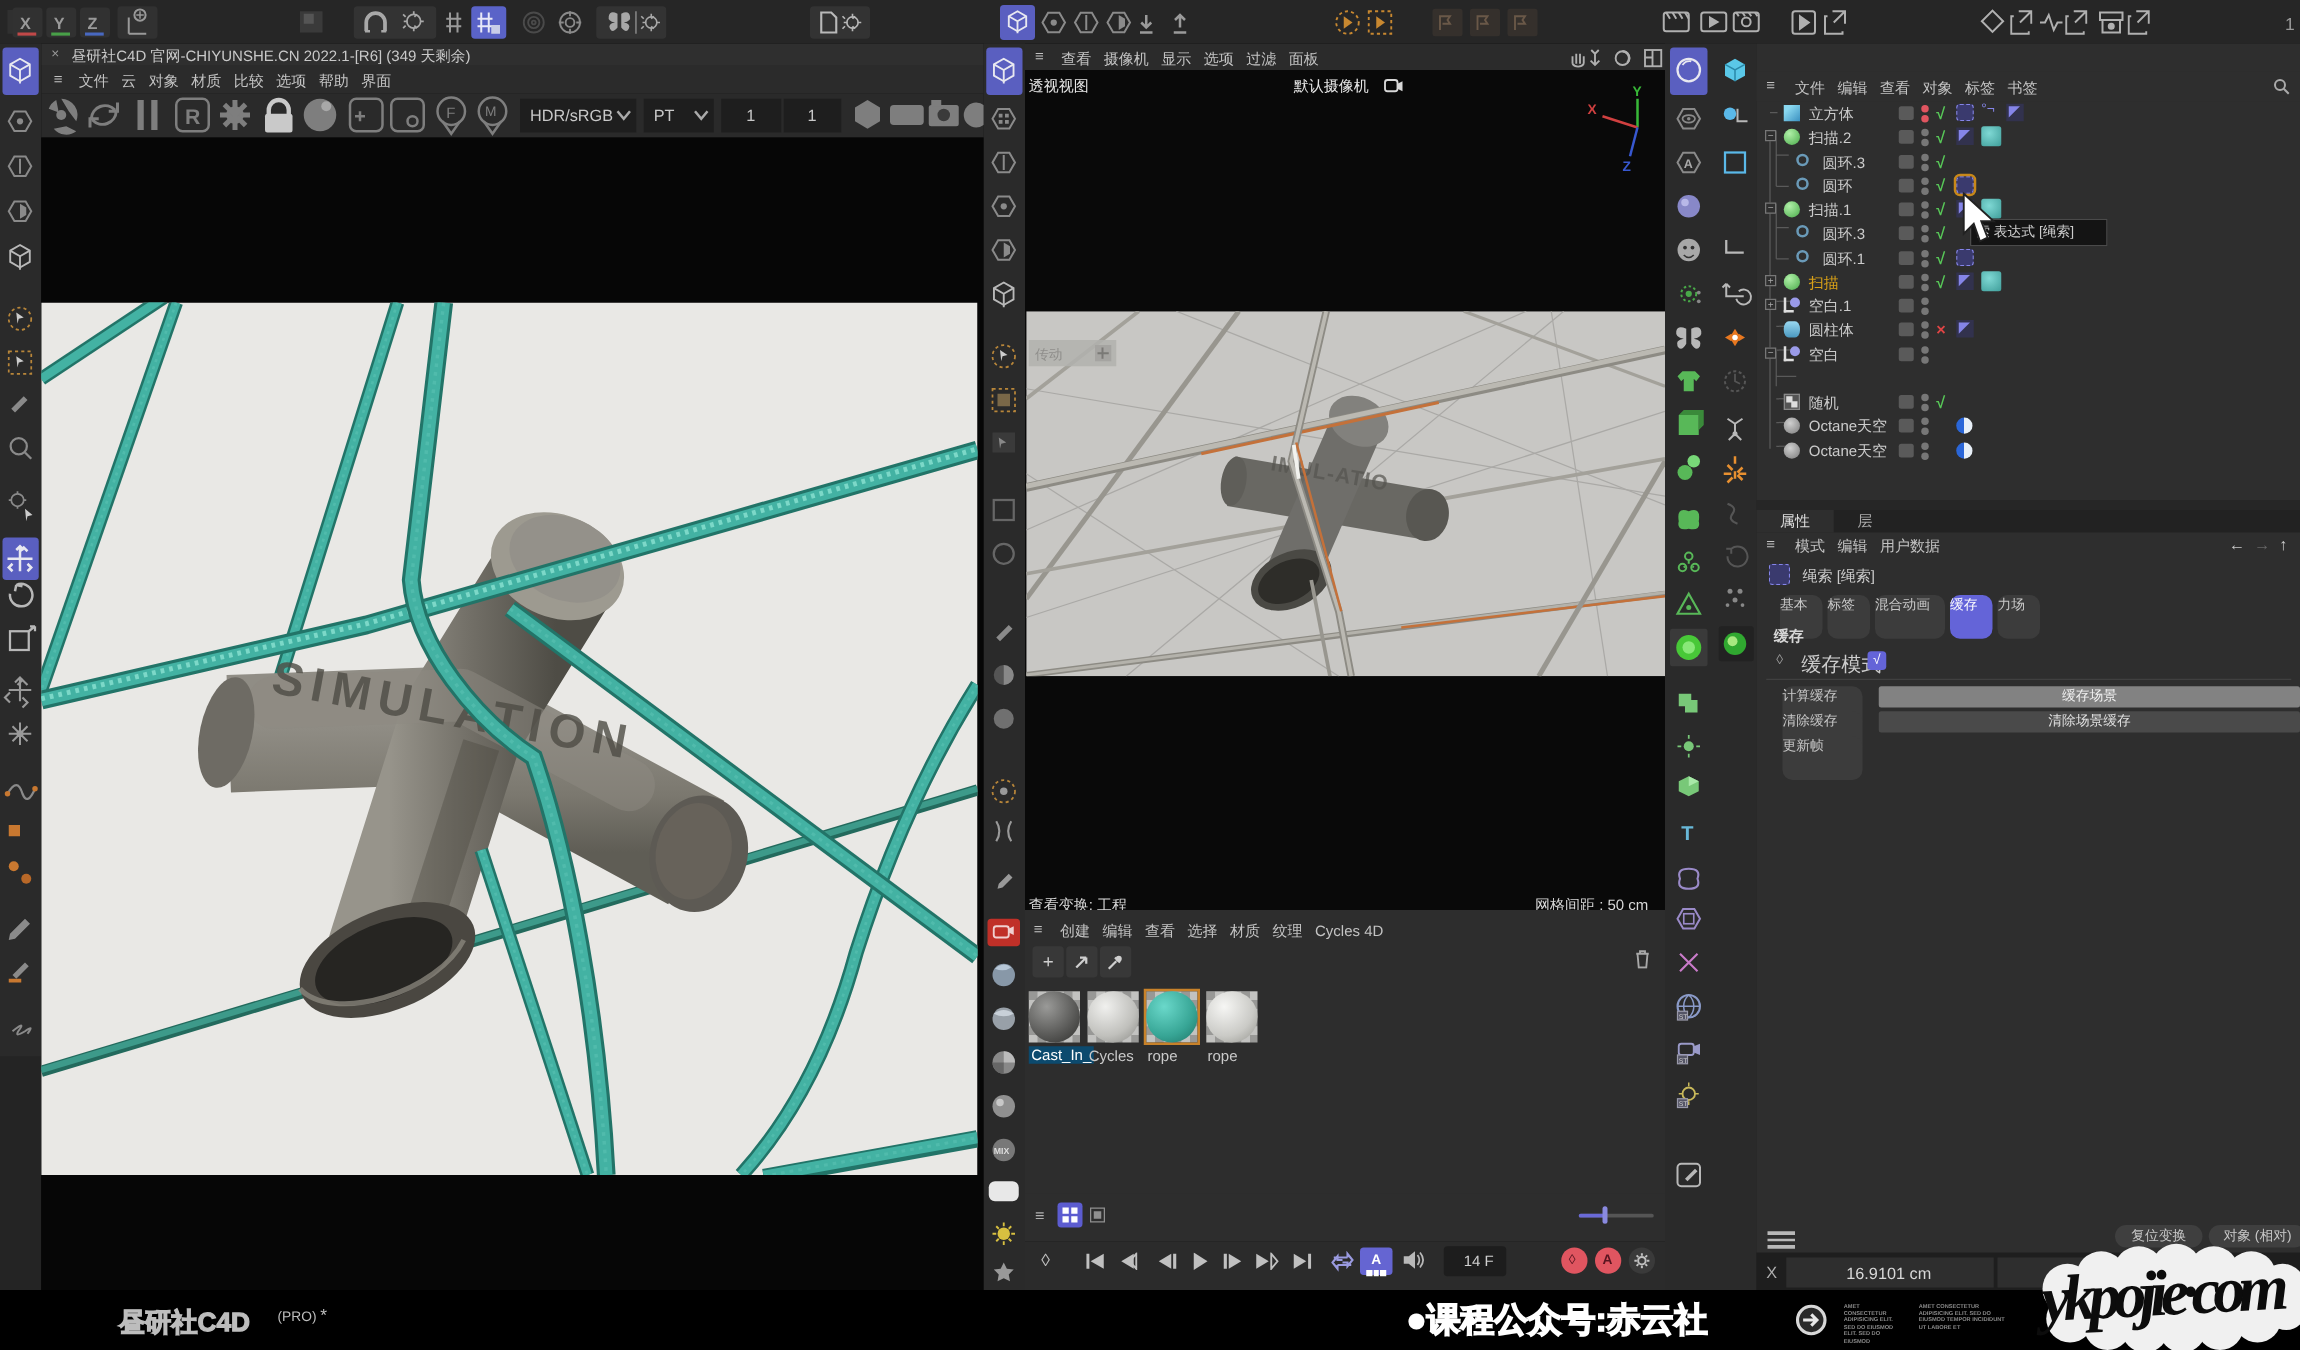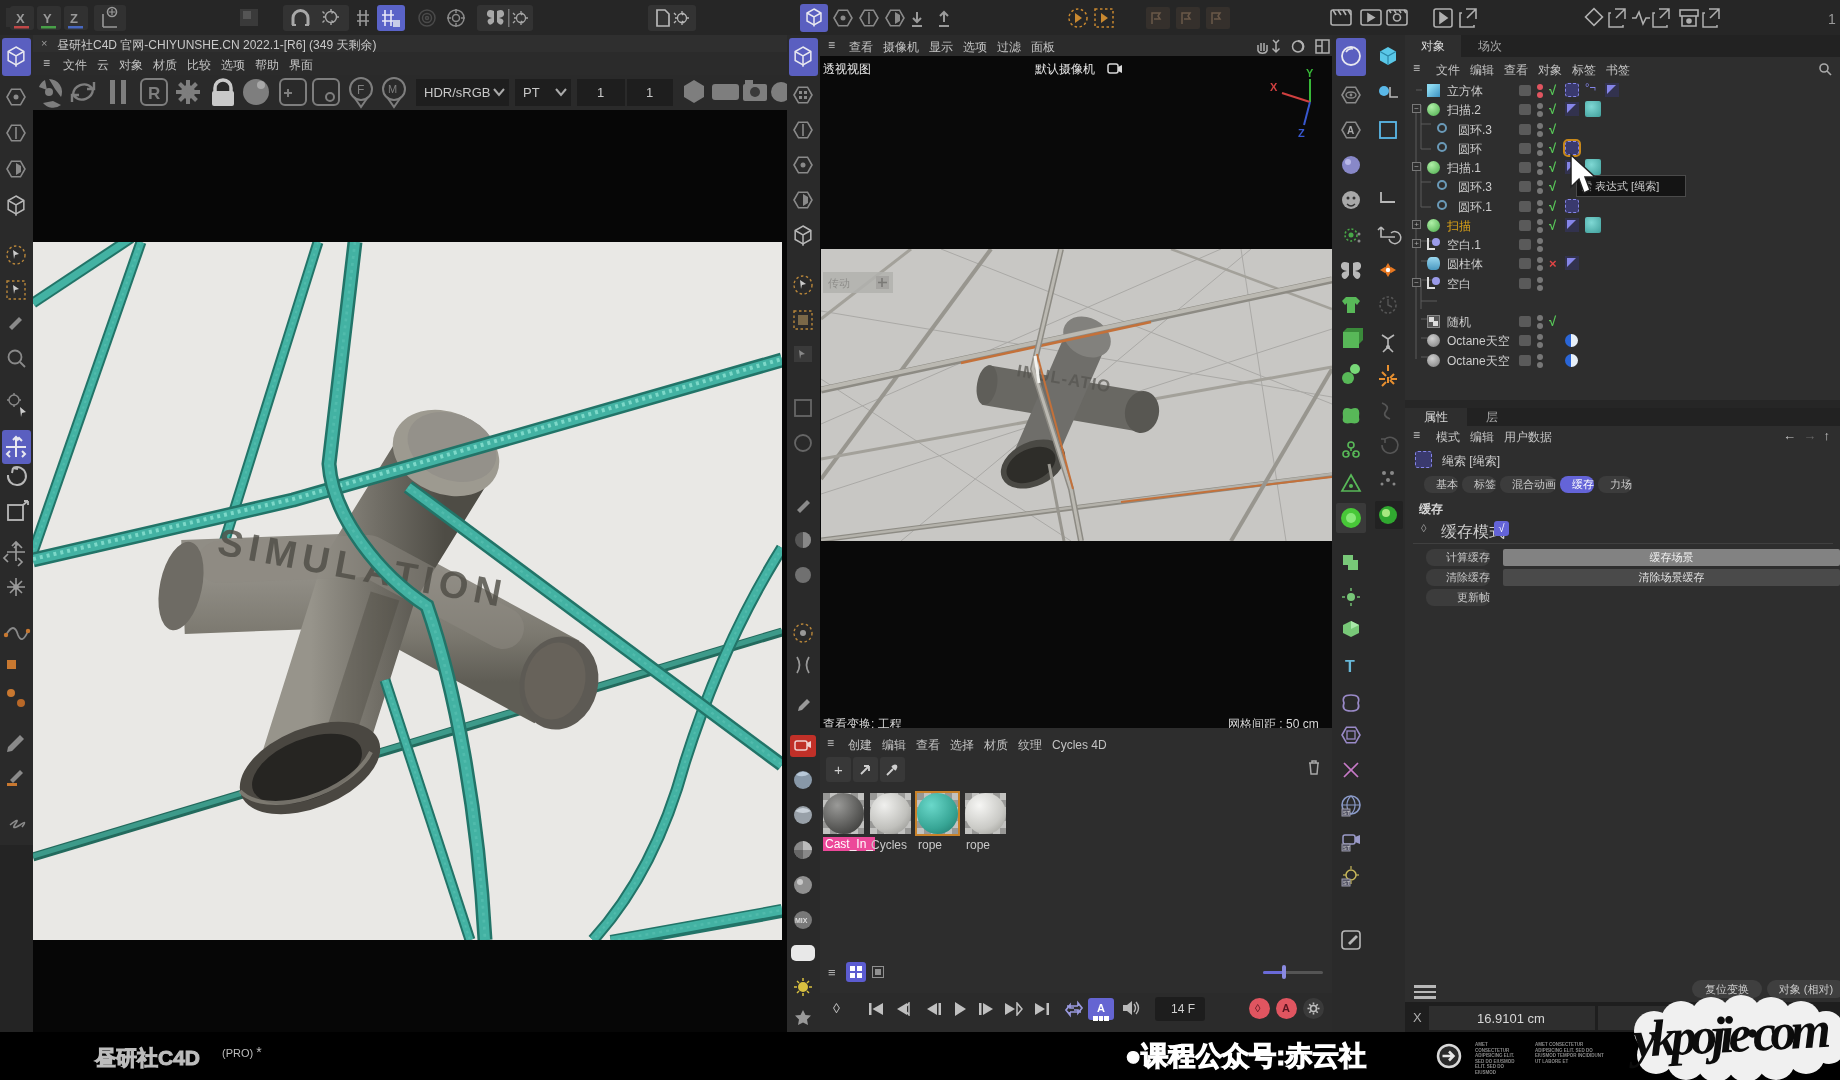--- a/index.html
+++ b/index.html
@@ -14,21 +14,21 @@
 .row{position:absolute;left:0;width:435px;height:19px}
 .rt{position:absolute;top:2px;font-size:12px;color:#cccccc;white-space:nowrap}
 .ic{position:absolute;width:13px;height:13px;top:3px}
 .dot{position:absolute;width:6px;height:6px;border-radius:50%;background:#777}
 .chk{position:absolute;top:2px;color:#58c858;font-size:13px;font-weight:bold}
 .pencil{position:absolute;top:4px;width:12px;height:11px;background:#5a5a5a;border-radius:2px}
 .tagchip{position:absolute;top:2px;width:14px;height:14px;background:#3a3a6e;border:1.5px dashed #8585e8;border-radius:3px}
 .tagcorner{position:absolute;top:2px;width:14px;height:14px;background:#32324e}
 .tagsphere{position:absolute;top:1px;width:16px;height:16px;border-radius:2px;background:radial-gradient(circle at 40% 35%,#7fd8d4,#3f9e9a)}
 .exp{position:absolute;top:4px;width:9px;height:9px;border:1px solid #777;color:#aaa;font-size:8px;line-height:8px;text-align:center;background:#2e2e2e}
-.attrbtn{position:absolute;height:17px;background:#3c3c3c;border-radius:8px;color:#c8c8c8;font-size:11px;text-align:right;line-height:17px}
+.attrbtn{position:absolute;height:35px;background:#3c3c3c;border-radius:8px;color:#c8c8c8;font-size:11px;text-align:left;line-height:17px}
 </style></head>
 <body>
 <div id="stage">
 
 <div class="abs" id="topbar" style="left:0;top:0;width:1840px;height:35px;background:#262626">
       <svg class="abs" style="left:0;top:0" width="1840" height="35" viewBox="0 0 1840 35">
         <rect x="6" y="8" width="20" height="19" fill="#303030"></rect>
         <rect x="10" y="6" width="24" height="24" rx="3" fill="#313131"></rect>
         <rect x="37" y="6" width="24" height="24" rx="3" fill="#313131"></rect>
         <rect x="64" y="6" width="24" height="24" rx="3" fill="#313131"></rect>
@@ -544,21 +544,21 @@
         </div>
     <div class="abs mat" style="left:50px;top:65px">
           <i class="msph" style="background:radial-gradient(circle at 35% 30%,#f0f0ee,#c0c0bc 60%,#888884)"></i>
         </div>
     <div class="abs mat" style="left:97px;top:65px;outline:2px solid #c8822a">
           <i class="msph" style="background:radial-gradient(circle at 35% 30%,#6ad8ca,#37a595 60%,#1d7265)"></i>
         </div>
     <div class="abs mat" style="left:145px;top:65px">
           <i class="msph" style="background:radial-gradient(circle at 35% 30%,#f6f6f4,#cacac6 60%,#92928c)"></i>
         </div>
-    <span class="abs" style="left:3px;top:109px;background:#ec4899;color:#fff;font-size:12px;padding:0 2px">Cast_In_</span>
+    <span class="abs" style="left:3px;top:109px;background:#0c4a6e;color:#fff;font-size:12px;padding:0 2px">Cast_In_</span>
     <span class="abs" style="left:51px;top:110px;color:#c9c9c9;font-size:12px">Cycles</span>
     <span class="abs" style="left:98px;top:110px;color:#c9c9c9;font-size:12px">rope</span>
     <span class="abs" style="left:146px;top:110px;color:#c9c9c9;font-size:12px">rope</span>
 
     <div class="abs" style="left:0;top:227px;width:512px;height:38px;background:#2d2d2d">
       <span class="abs" style="left:8px;top:10px;color:#b0b0b0;font-size:13px">≡</span>
       <div class="abs" style="left:26px;top:7px;width:20px;height:20px;background:#5c5cd0;border-radius:3px"></div>
       <div class="abs" style="left:30px;top:11px;width:12px;height:12px;display:grid;grid-template-columns:1fr 1fr;gap:1.5px">
             <i style="background:#fff"></i>
             <i style="background:#fff"></i>
@@ -737,24 +737,20 @@
           <circle cx="62" cy="449" r="1.5"></circle>
         </g>
         <rect x="43" y="466" width="28" height="28" rx="2" fill="#222"></rect>
         <circle cx="56" cy="480" r="9" fill="#30a830"></circle>
         <circle cx="54" cy="478" r="4" fill="#a8e880"></circle>
       </svg>
     </div>
 
 <div class="abs" id="rightpanel" style="left:1405px;top:35px;width:435px;height:997px;background:#2e2e2e;overflow:hidden">
 
-  <div class="abs" style="left:0;top:0;width:435px;height:22px;background:#222222">
-    <div class="abs" style="left:0;top:0;width:56px;height:22px;background:#2e2e2e;color:#dddddd;font-size:12px;text-align:center;line-height:22px">对象</div>
-    <div class="abs" style="left:56px;top:0;width:58px;height:22px;color:#aaaaaa;font-size:12px;text-align:center;line-height:22px">场次</div>
-  </div>
   <div class="abs" style="left:0;top:22px;width:435px;height:24px;background:#2e2e2e">
     <span class="abs menutxt" style="left:8px;top:4px">≡</span>
     <span class="abs menutxt" style="left:31px;top:5px">文件&nbsp;&nbsp;&nbsp;编辑&nbsp;&nbsp;&nbsp;查看&nbsp;&nbsp;&nbsp;对象&nbsp;&nbsp;&nbsp;标签&nbsp;&nbsp;&nbsp;书签</span>
     <svg class="abs" style="right:8px;top:5px" width="14" height="14" viewBox="0 0 14 14">
           <circle cx="6" cy="6" r="4" fill="none" stroke="#aaa" stroke-width="1.6"></circle>
           <line x1="9" y1="9" x2="13" y2="13" stroke="#aaa" stroke-width="1.6"></line>
         </svg>
   </div>
 
   <div class="abs" id="tree" style="left:0;top:46px;width:435px;height:319px">

